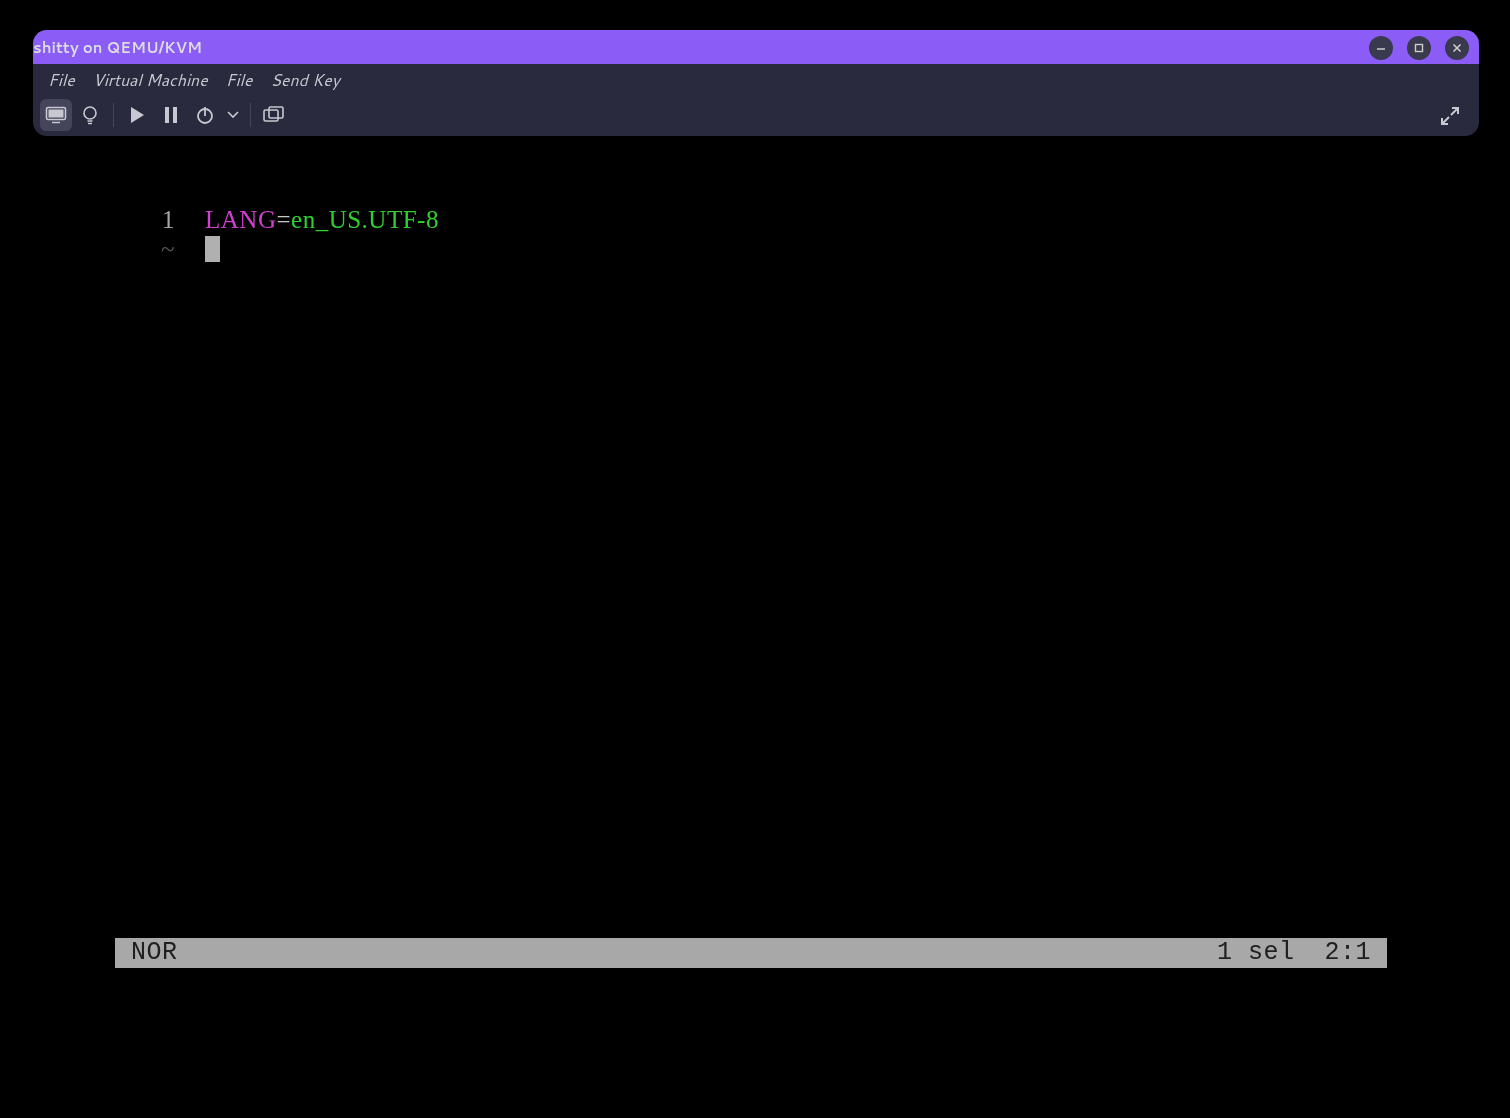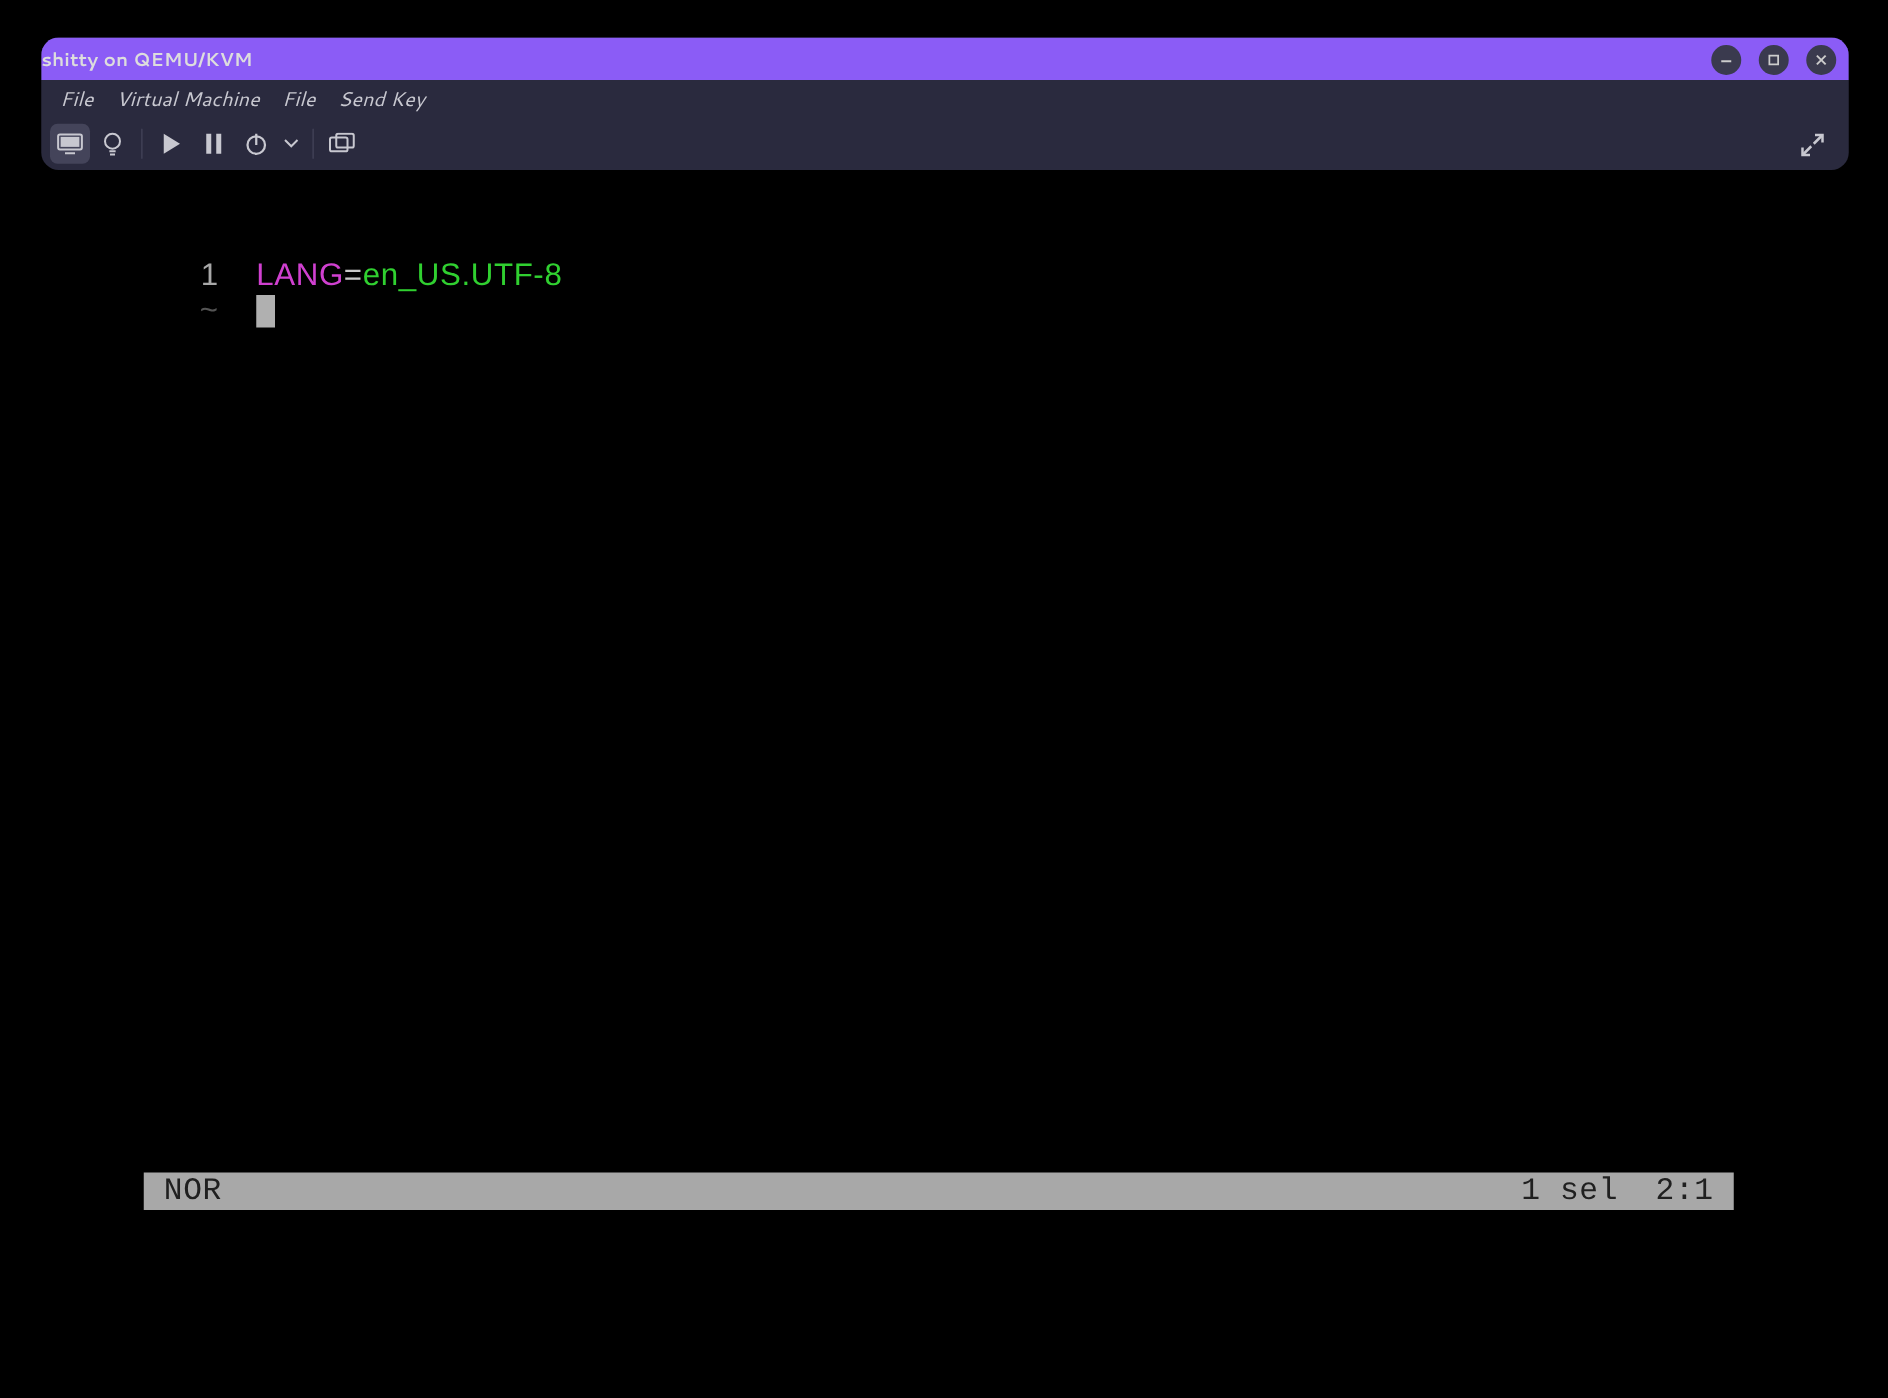--- a/index.html
+++ b/index.html
@@ -99,21 +99,21 @@
     right: 12px;
     top: 6px;
   }
 
   
   .guest {
     position: absolute;
     left: 115px;
     top: 206px;
     width: 1272px;
-    font-family: Liberation Sans, sans-serif;
+    font-family: Liberation Serif, serif;
     font-size: 25px;
     line-height: 28px;
     letter-spacing: 0.5px;
   }
   .gutter {
     display: inline-block;
     width: 90px;
     text-align: right;
     color: #a8a8a8;
     padding-right: 30px;

